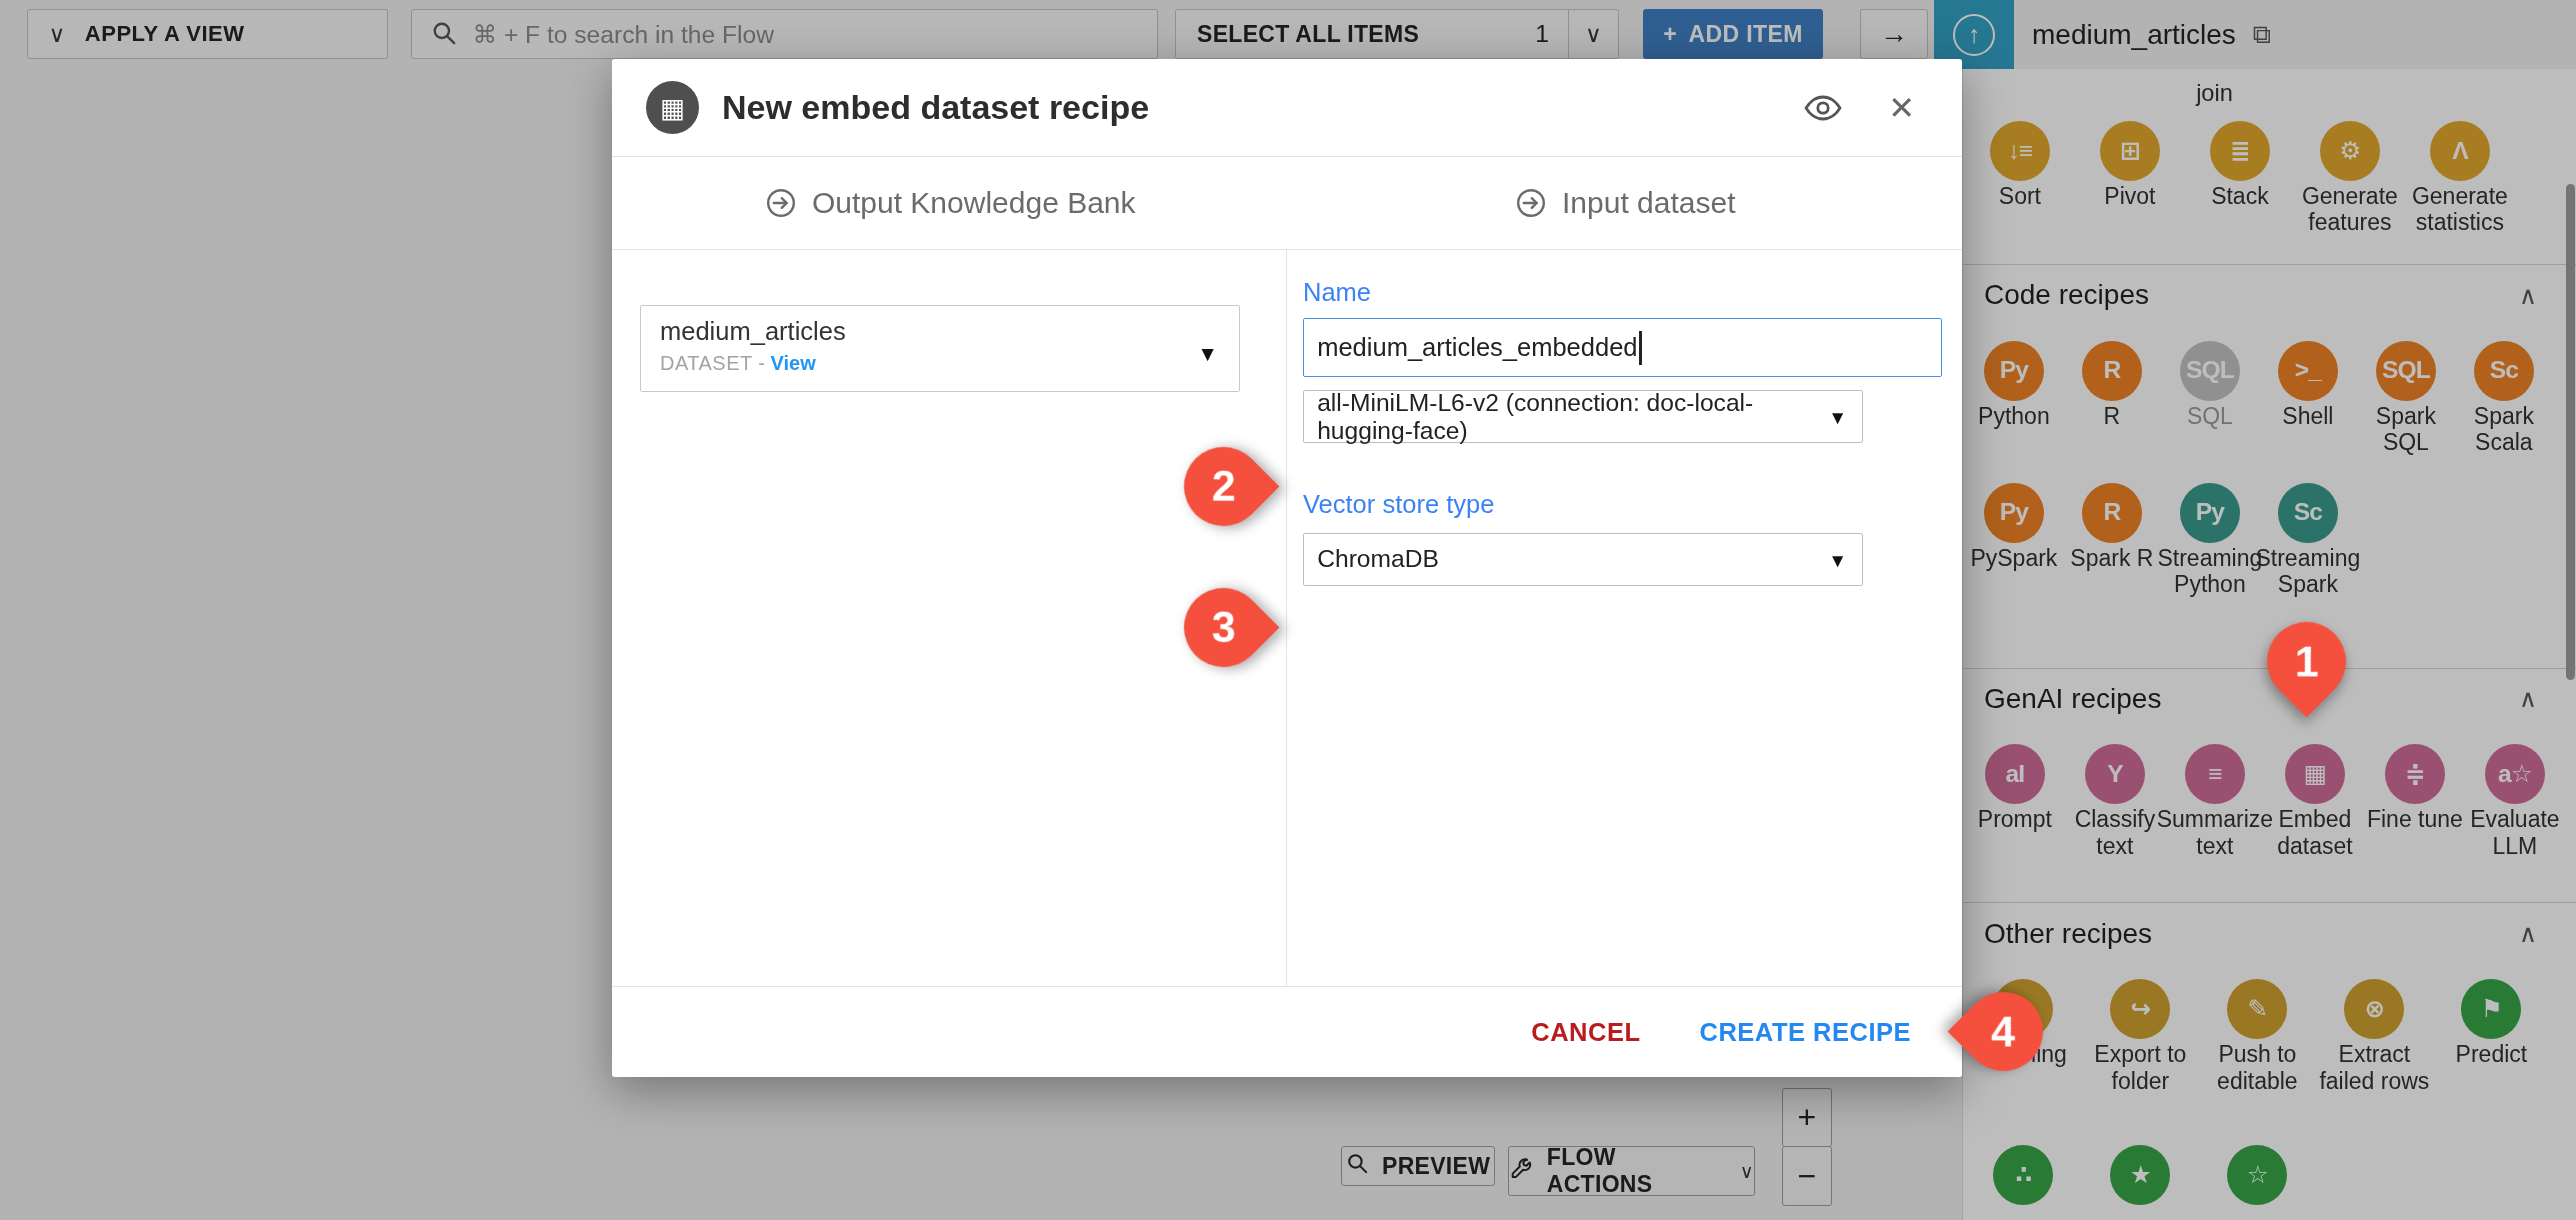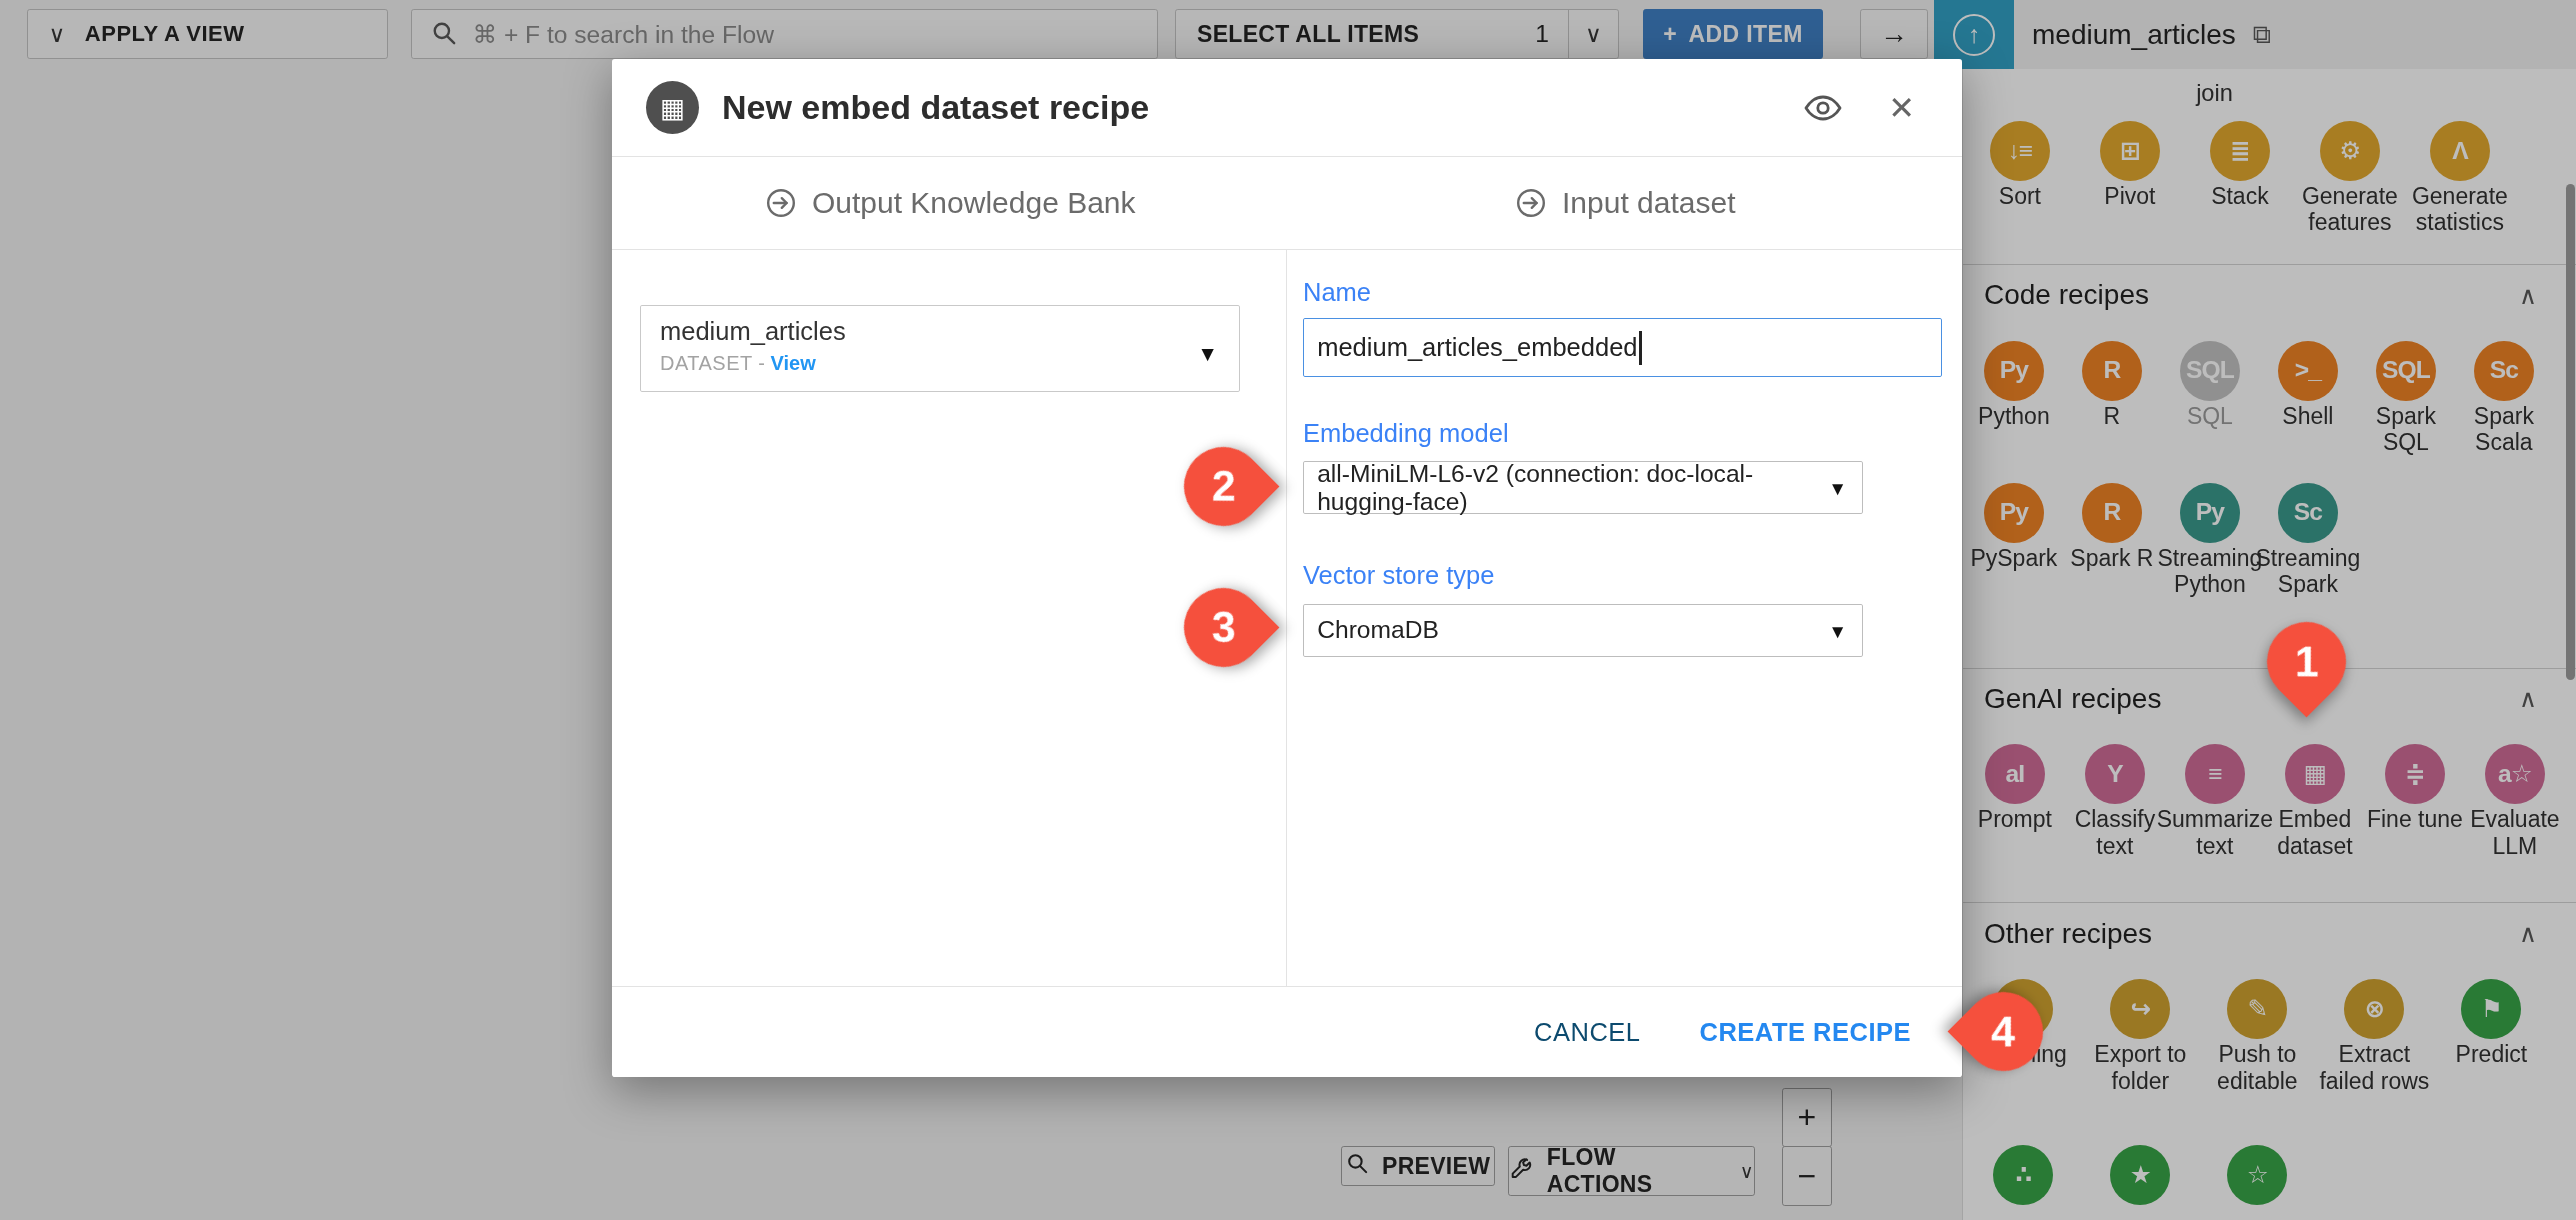--- a/index.html
+++ b/index.html
@@ -83,21 +83,21 @@
   .ds-caret { position:absolute; right:21px; top:36px; font-size:21px; color:#111; }
   .out-col { position:absolute; left:691px; top:0; width:639px; }
   .f-label { margin-top:28px; font-size:25.5px; color:#3b82f6; }
   .name-input { margin-top:11.3px; width:639px; height:59px; border:1.9px solid #4a90e2; border-radius:1.9px; display:flex; align-items:center; padding:0 13.2px; font-size:25.5px; color:#222; background:#fff; }
   .caret-bar { display:inline-block; width:2.8px; height:34px; background:#222; margin-left:1.9px; }
   .f-label.gap2 { margin-top:42px; }
   .f-label.gap3 { margin-top:47px; }
   .dd { position:relative; margin-top:13.2px; width:560px; height:53px; border:0.9px solid #bdbdbd; border-radius:1.9px; background:#fff; display:flex; align-items:center; padding:0 42px 0 13.2px; font-size:24.6px; color:#222; }
   .dd .dd-caret { position:absolute; right:15px; top:16px; font-size:19px; color:#111; }
   .m-footer { position:absolute; left:0; top:927px; width:100%; height:91px; border-top:0.9px solid #e3e3e3; display:flex; align-items:center; justify-content:flex-end; gap:59px; padding-right:51px; }
-  .btn-cancel { font-size:25.5px; font-weight:400; color:#0c4a6e; letter-spacing:0.5px; }
+  .btn-cancel { font-size:25.5px; font-weight:700; color:#b91c1c; letter-spacing:0.5px; }
   .btn-create { font-size:25.5px; font-weight:700; color:#2488f0; letter-spacing:0.5px; }
 
   
   .marker { position:absolute; width:79px; height:79px; background:#f5503d; border-radius:50% 50% 0 50%; display:flex; align-items:center; justify-content:center; z-index:300; filter:drop-shadow(3.8px 5.7px 6.6px rgba(0,0,0,.35)); }
   .marker span { color:#fff; font-size:43px; font-weight:700; }
   .marker.point-right { transform:rotate(-45deg); } .marker.point-right span { transform:rotate(45deg); }
   .marker.point-down  { transform:rotate(45deg); }  .marker.point-down span  { transform:rotate(-45deg); }
   .marker.point-left  { transform:rotate(135deg); } .marker.point-left span  { transform:rotate(-135deg); }
   .marker[data-name="marker-1"] { left:2267px; top:622px; }
   .marker[data-name="marker-2"] { left:1184px; top:447px; }
@@ -435,21 +435,20 @@
         <span class="ds-caret" data-name="select-caret-icon">▼</span>
       </div>
 
       <div class="out-col">
         <div class="f-label" data-name="name-label">Name</div>
         <div class="name-input" data-name="name-input">
           <span data-name="name-input-value">medium_articles_embedded</span>
             <span class="caret-bar" data-name="text-cursor"></span>
         </div>
 
-        <div class="f-label gap2" data-name="embedding-model-label">Embedding model</div>
         <div class="dd" data-name="embedding-model-select">
           <span data-name="embedding-model-value">all-MiniLM-L6-v2 (connection: doc-local-hugging-face)</span>
           <span class="dd-caret" data-name="dropdown-caret-icon">▼</span>
         </div>
 
         <div class="f-label gap3" data-name="vector-store-type-label">Vector store type</div>
         <div class="dd" data-name="vector-store-type-select">
           <span data-name="vector-store-type-value">ChromaDB</span>
           <span class="dd-caret" data-name="dropdown-caret-icon">▼</span>
         </div>

